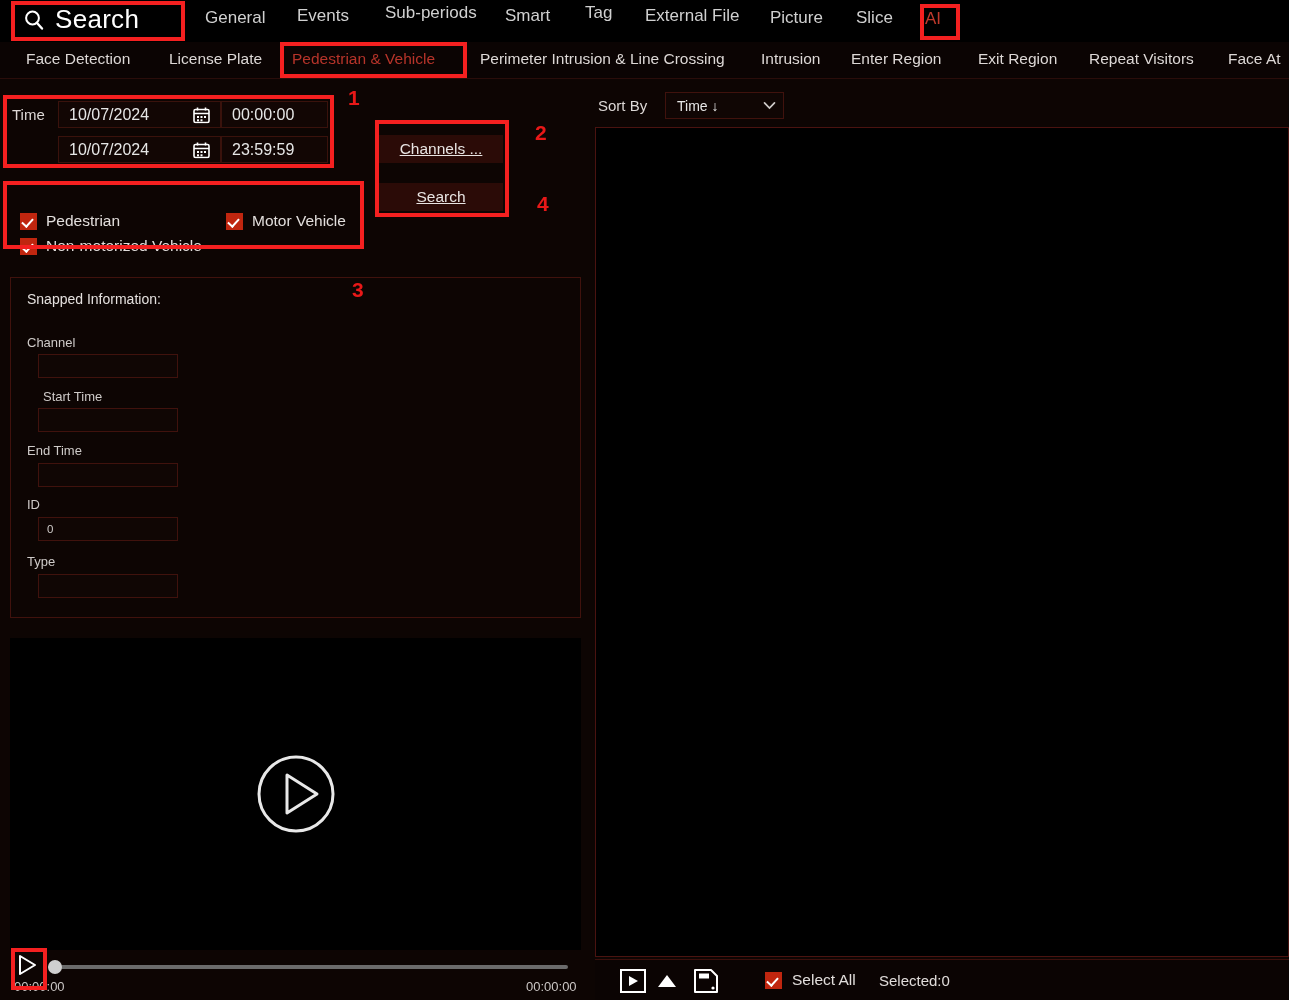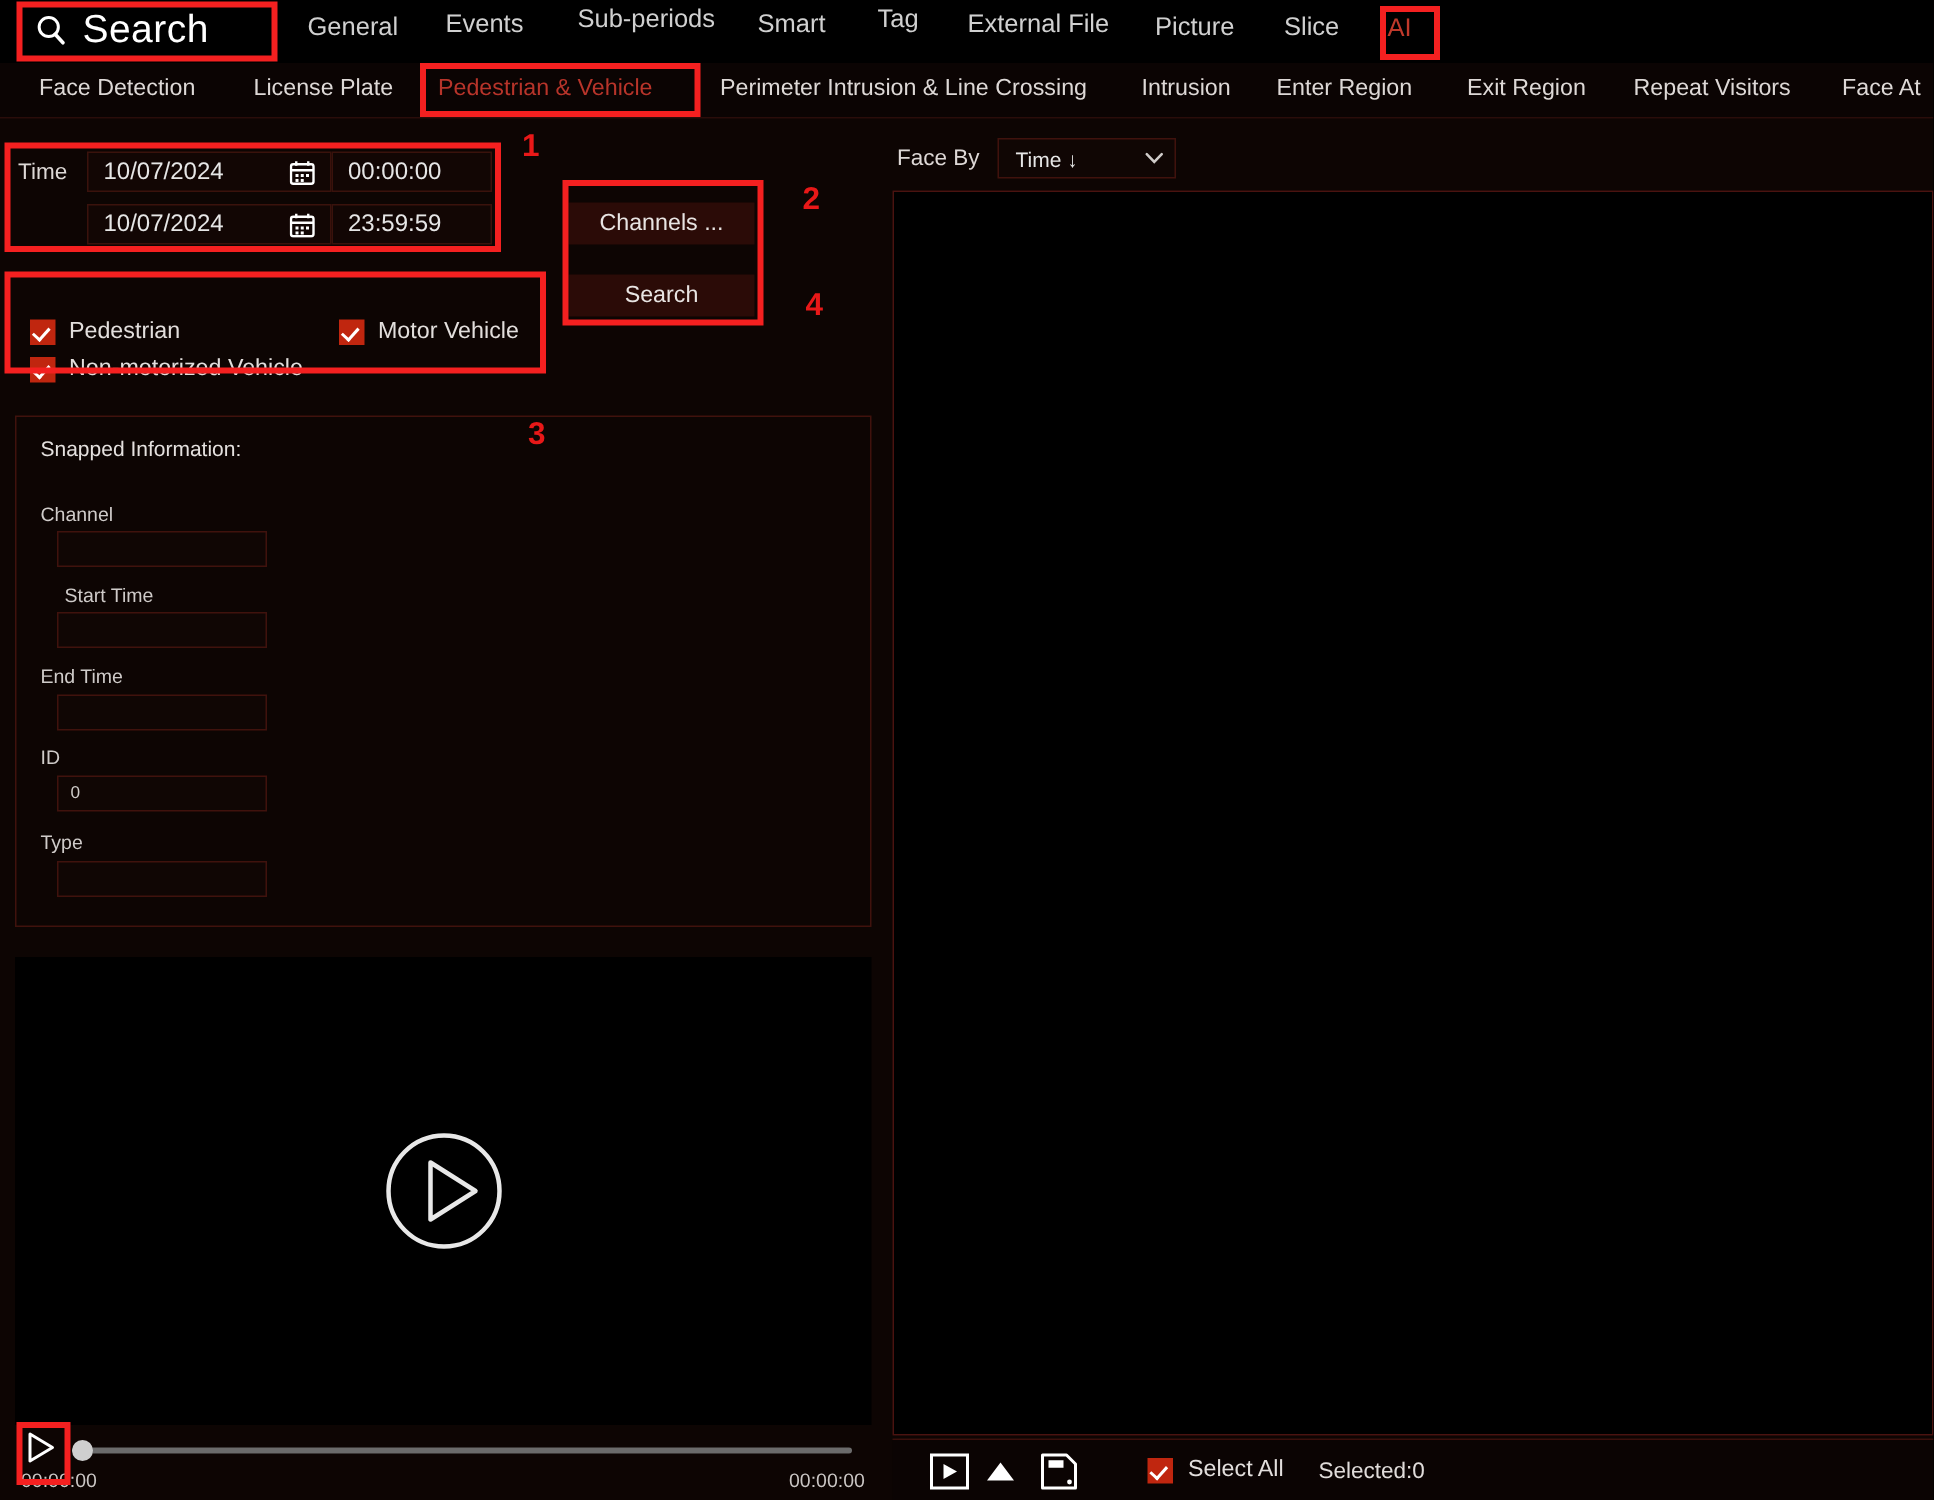--- a/index.html
+++ b/index.html
@@ -102,20 +102,21 @@
   .cb-label { font-size: 15.5px; color: #e2dedc; white-space: nowrap; }
 
   
   .btn {
     position: absolute;
     background: #2b0b07;
     color: #e8e4e2;
     font-size: 15.5px;
     display: flex; align-items: center; justify-content: center;
     box-sizing: border-box;
+    text-decoration: underline;
   }
   .btn-topline {
     position: absolute;
     height: 2px; background: #d9c21a;
   }
 
   
   .snap-panel {
     position: absolute; left: 10px; top: 277px; width: 571px; height: 341px;
     border: 1px solid #40120d;
@@ -354,21 +355,21 @@
   <div class="player-play">
     <svg width="24" height="26" viewBox="0 0 24 26">
       <path d="M5 4 L20 13 L5 22 Z" fill="none" stroke="#ffffff" stroke-width="2" stroke-linejoin="round"></path>
     </svg>
   </div>
   <div class="track"></div>
   <div class="knob"></div>
   <div class="time-left">00:00:00</div>
   <div class="time-right">00:00:00</div>
 
-  <div class="sortby-label">Face By</div>
+  <div class="sortby-label">Sort By</div>
   <div class="sortby-select">
     <span>Time ↓</span>
     <span style="line-height:0;">
       <svg width="13" height="9" viewBox="0 0 13 9">
         <path d="M1.5 1.8 L6.5 7 L11.5 1.8" fill="none" stroke="#cfcbc9" stroke-width="1.7" stroke-linecap="round"></path>
       </svg>
     </span>
   </div>
 
   <div class="results"></div>

